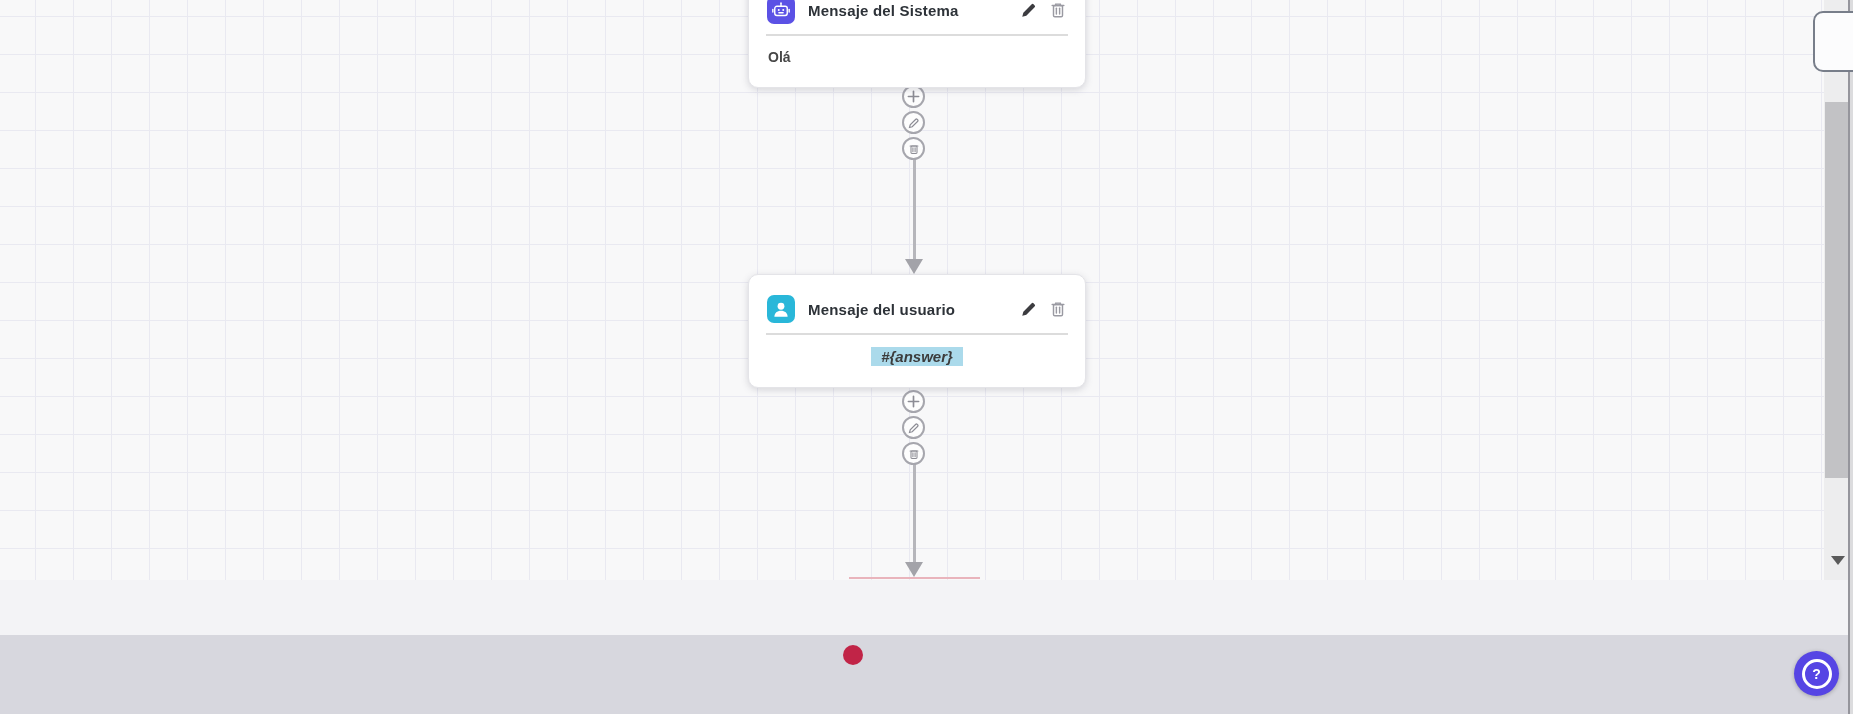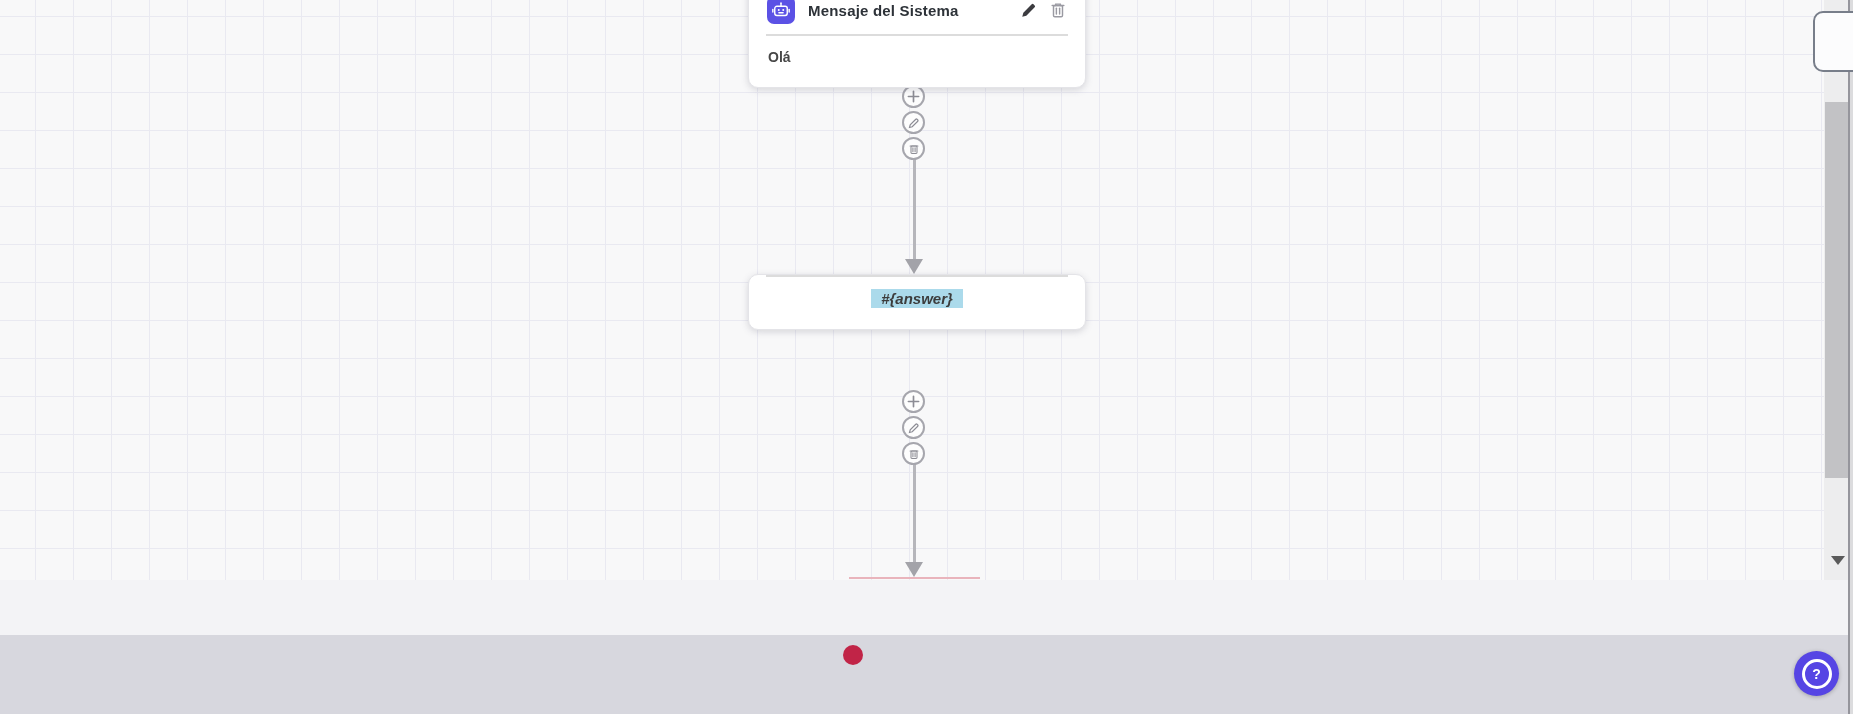--- a/index.html
+++ b/index.html
@@ -146,20 +146,41 @@
     <div class="cbtn" style="left:902px;top:137px;">
       <svg width="12" height="12" viewBox="0 0 20 20" fill="none" stroke="#8d8d95" stroke-width="1.8" stroke-linecap="round">
         <path d="M3.5 5h13"></path>
           <rect x="5" y="5" width="10" height="12.5" rx="1.5"></rect>
         <line x1="8.2" y1="8" x2="8.2" y2="14.5"></line>
           <line x1="11.8" y1="8" x2="11.8" y2="14.5"></line>
       </svg>
     </div>
 
     <div class="node" style="left:748px;top:274px;">
+      <div class="node-header">
+        <div class="node-icon" style="background:#29b7d9;">
+          <svg width="22" height="22" viewBox="0 0 24 24">
+            <circle cx="12" cy="9" r="3.7" fill="#ffffff"></circle>
+            <path d="M4.8 20.5c0-4.3 3-6.6 7.2-6.6s7.2 2.3 7.2 6.6z" fill="#ffffff"></path>
+          </svg>
+        </div>
+        <div class="node-title">Mensaje del usuario</div>
+        <div class="node-actions">
+          <svg width="18" height="18" viewBox="0 0 20 20">
+            <path d="M2.5 17.5l1.2-4.5 9.3-9.3a1.4 1.4 0 0 1 2 0l1.3 1.3a1.4 1.4 0 0 1 0 2l-9.3 9.3z" fill="#3c3c40"></path>
+          </svg>
+          <svg width="18" height="18" viewBox="0 0 20 20" fill="none" stroke="#9a9aa2" stroke-width="1.6" stroke-linecap="round">
+            <path d="M3.5 5h13"></path>
+              <path d="M7.5 5V3.5h5V5"></path>
+            <rect x="5" y="5" width="10" height="12.5" rx="1.5"></rect>
+            <line x1="8.2" y1="8" x2="8.2" y2="14.5"></line>
+              <line x1="11.8" y1="8" x2="11.8" y2="14.5"></line>
+          </svg>
+        </div>
+      </div>
       <div class="divider"></div>
       <div class="node-body centered">
         <span class="hl">#{answer}</span>
       </div>
     </div>
 
     <div class="cbtn" style="left:902px;top:390px;">
       <svg width="13" height="13" viewBox="0 0 14 14" stroke="#8d8d95" stroke-width="1.8" stroke-linecap="round">
         <line x1="7" y1="1.5" x2="7" y2="12.5"></line>
           <line x1="1.5" y1="7" x2="12.5" y2="7"></line>

